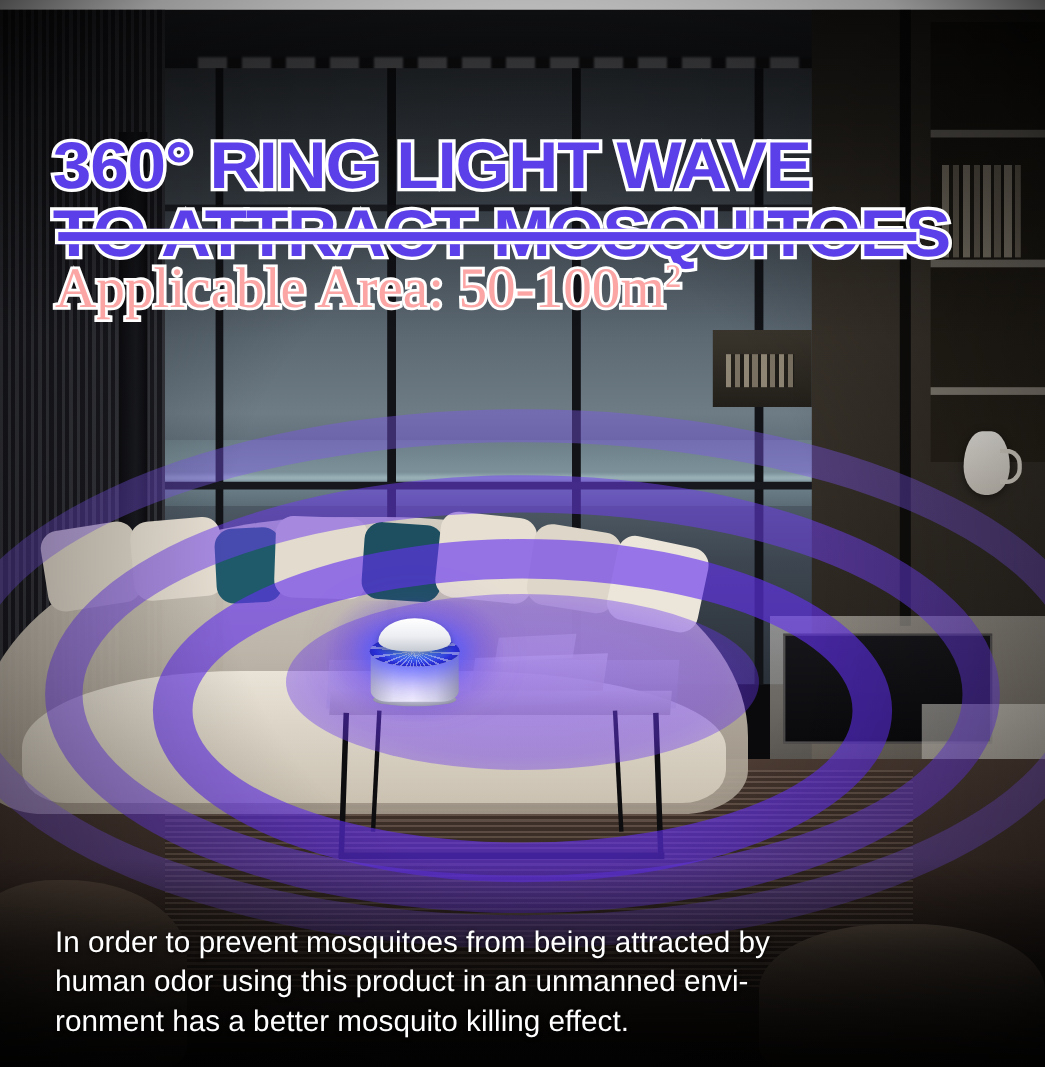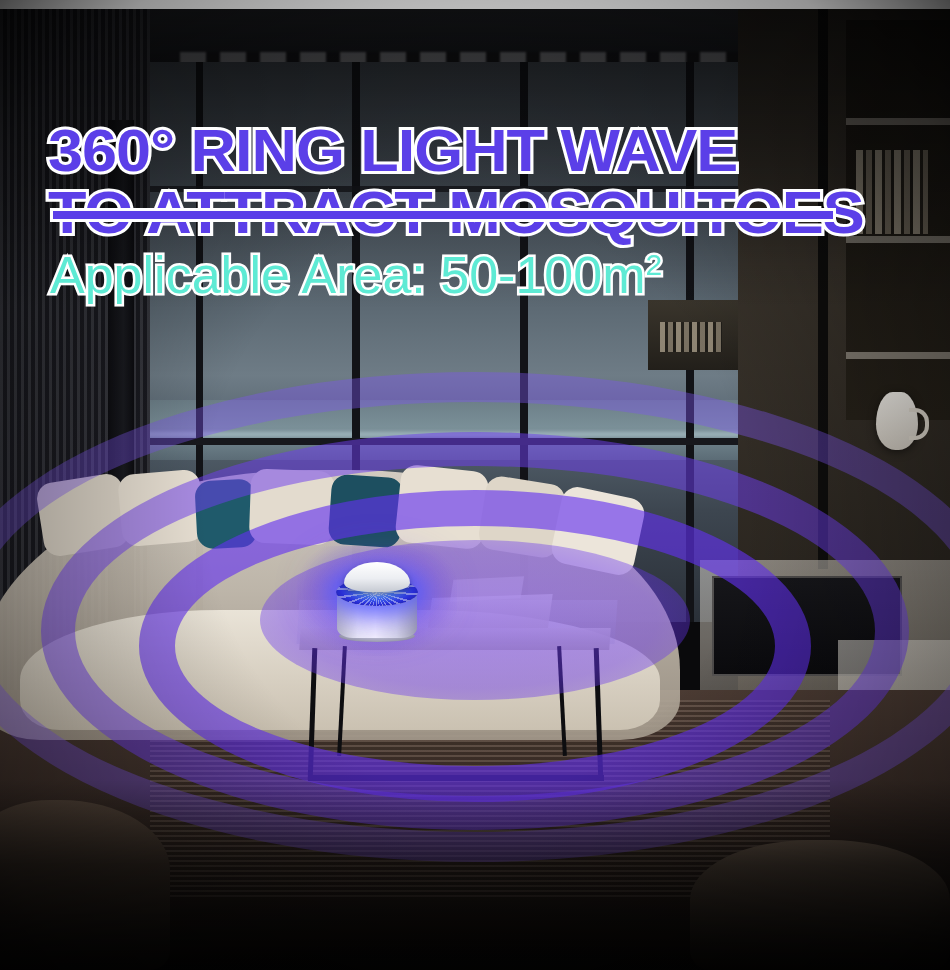--- a/index.html
+++ b/index.html
@@ -242,26 +242,26 @@
     text-shadow:0 0 2px rgba(255,255,255,.6);
   }
   .headline .l2{display:block;}
 
   .divider{
     position:absolute;left:50px;top:208px;width:786px;height:14px;
     background:#5b3fe8;border:3px solid #ffffff;box-sizing:border-box;
   }
 
   .subline{
-    position:absolute;left:50px;top:244px;width:860px;
-    font-family:Liberation Sans, sans-serif;
+    position:absolute;left:50px;top:232px;width:860px;
+    font-family:Liberation Serif, serif;
     font-weight:400;
     font-size:52px;
     line-height:62px;
-    color:#5eead4;
+    color:#fca5a5;
     -webkit-text-stroke:5px #ffffff;
     paint-order:stroke fill;
   }
   .subline sup{font-size:30px;vertical-align:super;line-height:0;}
 
   .caption{
     position:absolute;left:50px;top:838px;width:870px;
     font-family:"Liberation Sans",sans-serif;
     font-weight:400;
     font-size:27px;
@@ -409,14 +409,17 @@
 
   <div class="headline">
     <span>360° RING LIGHT WAVE</span>
     <span class="l2">TO ATTRACT MOSQUITOES</span>
   </div>
 
   <div class="divider"></div>
 
   <div class="subline"><span>Applicable Area: 50-100m</span><sup>2</sup></div>
 
+  <div class="caption">In order to prevent mosquitoes from being attracted by
+human odor using this product in an unmanned envi-
+ronment has a better mosquito killing effect.</div>
 
 </div>
 
 </body></html>

